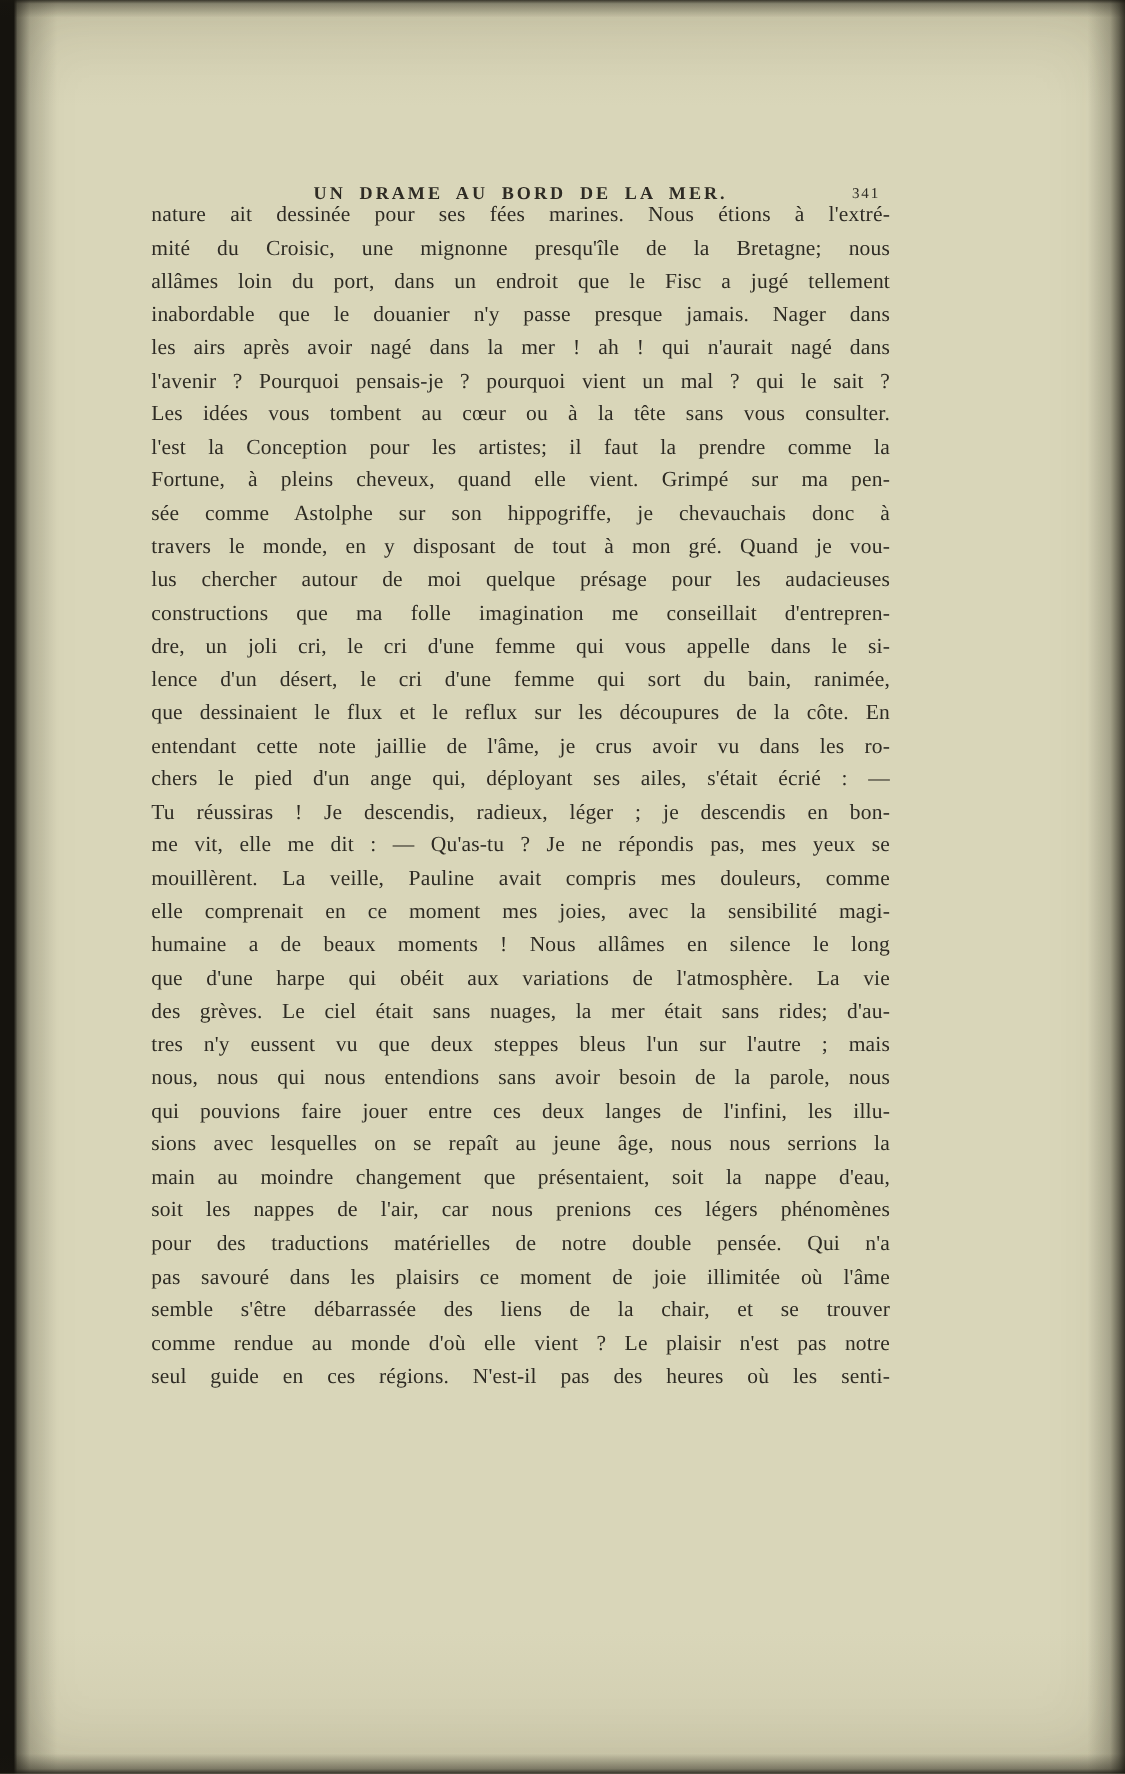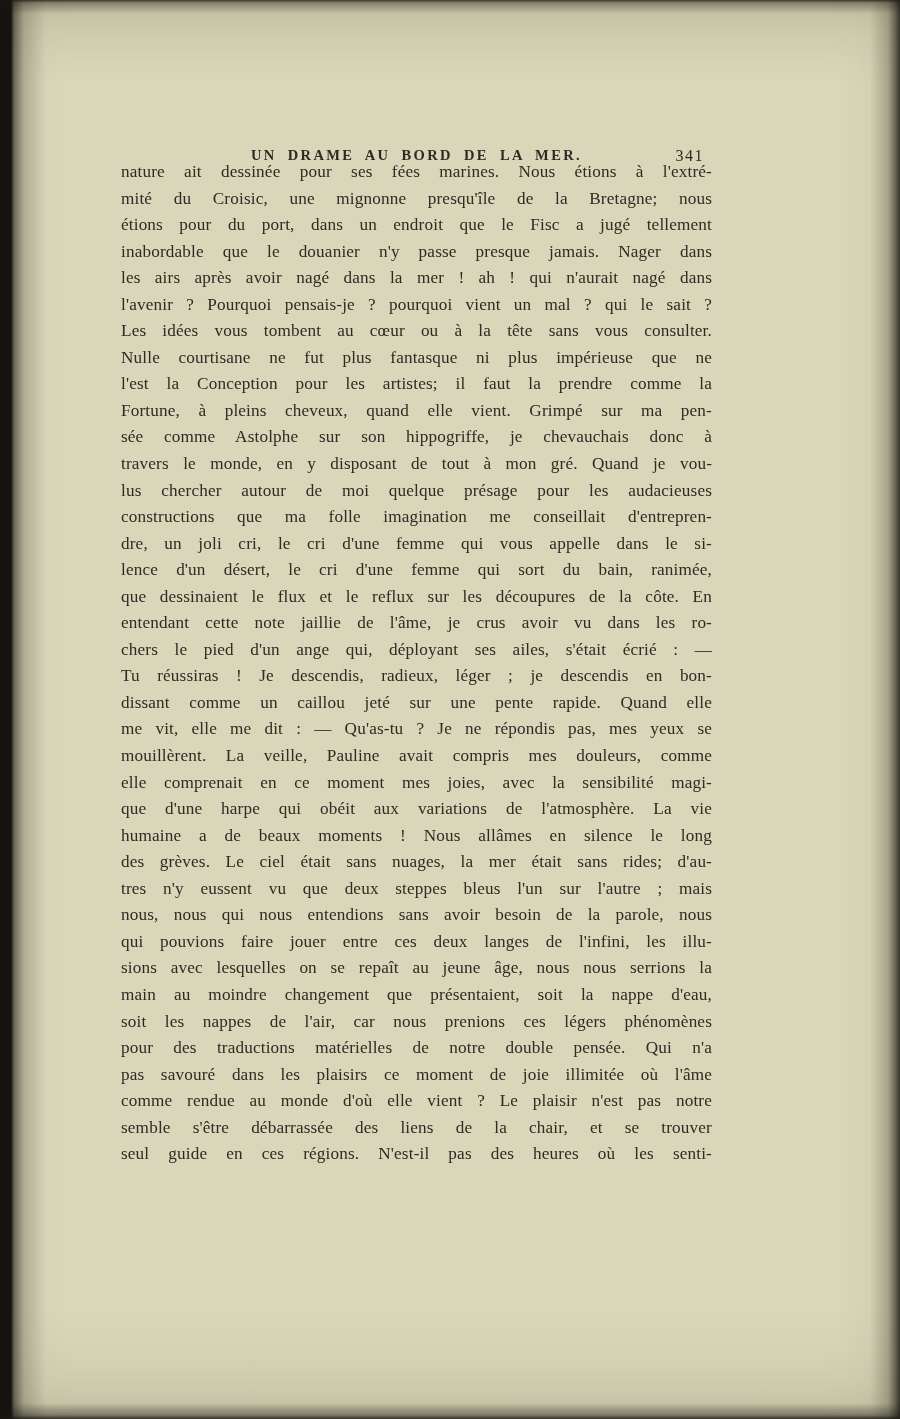--- a/index.html
+++ b/index.html
@@ -60,21 +60,21 @@
     text-align: center;
     font-weight: bold;
     font-size: 14.5px;
     letter-spacing: 2.4px;
     word-spacing: 5px;
   }
   .page-number {
     position: absolute;
     right: 8px;
     top: 0;
-    font-size: 16px;
+    font-size: 12px;
     letter-spacing: 1.5px;
   }
 
   .text-block {
     position: absolute;
     left: 121px;
     top: 159px;
     width: 591px;
     color: var(--ink);
     font-size: 17.2px;
@@ -94,55 +94,53 @@
 <div class="scan">
 
   <div class="page-header">
     <span class="running-title">UN DRAME AU BORD DE LA MER.</span>
     <span class="page-number">341</span>
   </div>
 
   <div class="text-block">
       <div class="line">nature ait dessinée pour ses fées marines. Nous étions à l'extré-</div>
       <div class="line">mité du Croisic, une mignonne presqu'île de la Bretagne; nous</div>
-      <div class="line">étions pour du port, dans un endroit que le Fisc a jugé tellement</div>
+      <div class="line">allâmes loin du port, dans un endroit que le Fisc a jugé tellement</div>
       <div class="line">inabordable que le douanier n'y passe presque jamais. Nager dans</div>
       <div class="line">les airs après avoir nagé dans la mer ! ah ! qui n'aurait nagé dans</div>
       <div class="line">l'avenir ? Pourquoi pensais-je ? pourquoi vient un mal ? qui le sait ?</div>
       <div class="line">Les idées vous tombent au cœur ou à la tête sans vous consulter.</div>
-      <div class="line">Nulle courtisane ne fut plus fantasque ni plus impérieuse que ne</div>
       <div class="line">l'est la Conception pour les artistes; il faut la prendre comme la</div>
       <div class="line">Fortune, à pleins cheveux, quand elle vient. Grimpé sur ma pen-</div>
       <div class="line">sée comme Astolphe sur son hippogriffe, je chevauchais donc à</div>
       <div class="line">travers le monde, en y disposant de tout à mon gré. Quand je vou-</div>
       <div class="line">lus chercher autour de moi quelque présage pour les audacieuses</div>
       <div class="line">constructions que ma folle imagination me conseillait d'entrepren-</div>
       <div class="line">dre, un joli cri, le cri d'une femme qui vous appelle dans le si-</div>
       <div class="line">lence d'un désert, le cri d'une femme qui sort du bain, ranimée,</div>
       <div class="line">que dessinaient le flux et le reflux sur les découpures de la côte. En</div>
       <div class="line">entendant cette note jaillie de l'âme, je crus avoir vu dans les ro-</div>
       <div class="line">chers le pied d'un ange qui, déployant ses ailes, s'était écrié : —</div>
       <div class="line">Tu réussiras ! Je descendis, radieux, léger ; je descendis en bon-</div>
-      <div class="line">dissant comme un caillou jeté sur une pente rapide. Quand elle</div>
       <div class="line">me vit, elle me dit : — Qu'as-tu ? Je ne répondis pas, mes yeux se</div>
       <div class="line">mouillèrent. La veille, Pauline avait compris mes douleurs, comme</div>
       <div class="line">elle comprenait en ce moment mes joies, avec la sensibilité magi-</div>
+      <div class="line">humaine a de beaux moments ! Nous allâmes en silence le long</div>
       <div class="line">que d'une harpe qui obéit aux variations de l'atmosphère. La vie</div>
-      <div class="line">humaine a de beaux moments ! Nous allâmes en silence le long</div>
       <div class="line">des grèves. Le ciel était sans nuages, la mer était sans rides; d'au-</div>
       <div class="line">tres n'y eussent vu que deux steppes bleus l'un sur l'autre ; mais</div>
       <div class="line">nous, nous qui nous entendions sans avoir besoin de la parole, nous</div>
       <div class="line">qui pouvions faire jouer entre ces deux langes de l'infini, les illu-</div>
       <div class="line">sions avec lesquelles on se repaît au jeune âge, nous nous serrions la</div>
       <div class="line">main au moindre changement que présentaient, soit la nappe d'eau,</div>
       <div class="line">soit les nappes de l'air, car nous prenions ces légers phénomènes</div>
       <div class="line">pour des traductions matérielles de notre double pensée. Qui n'a</div>
       <div class="line">pas savouré dans les plaisirs ce moment de joie illimitée où l'âme</div>
+      <div class="line">semble s'être débarrassée des liens de la chair, et se trouver</div>
       <div class="line">comme rendue au monde d'où elle vient ? Le plaisir n'est pas notre</div>
-      <div class="line">semble s'être débarrassée des liens de la chair, et se trouver</div>
       <div class="line">seul guide en ces régions. N'est-il pas des heures où les senti-</div>
     </div>
 
   <div class="edge-left"></div>
   <div class="edge-right"></div>
   <div class="edge-top"></div>
   <div class="edge-bottom"></div>
 
 </div>
 

